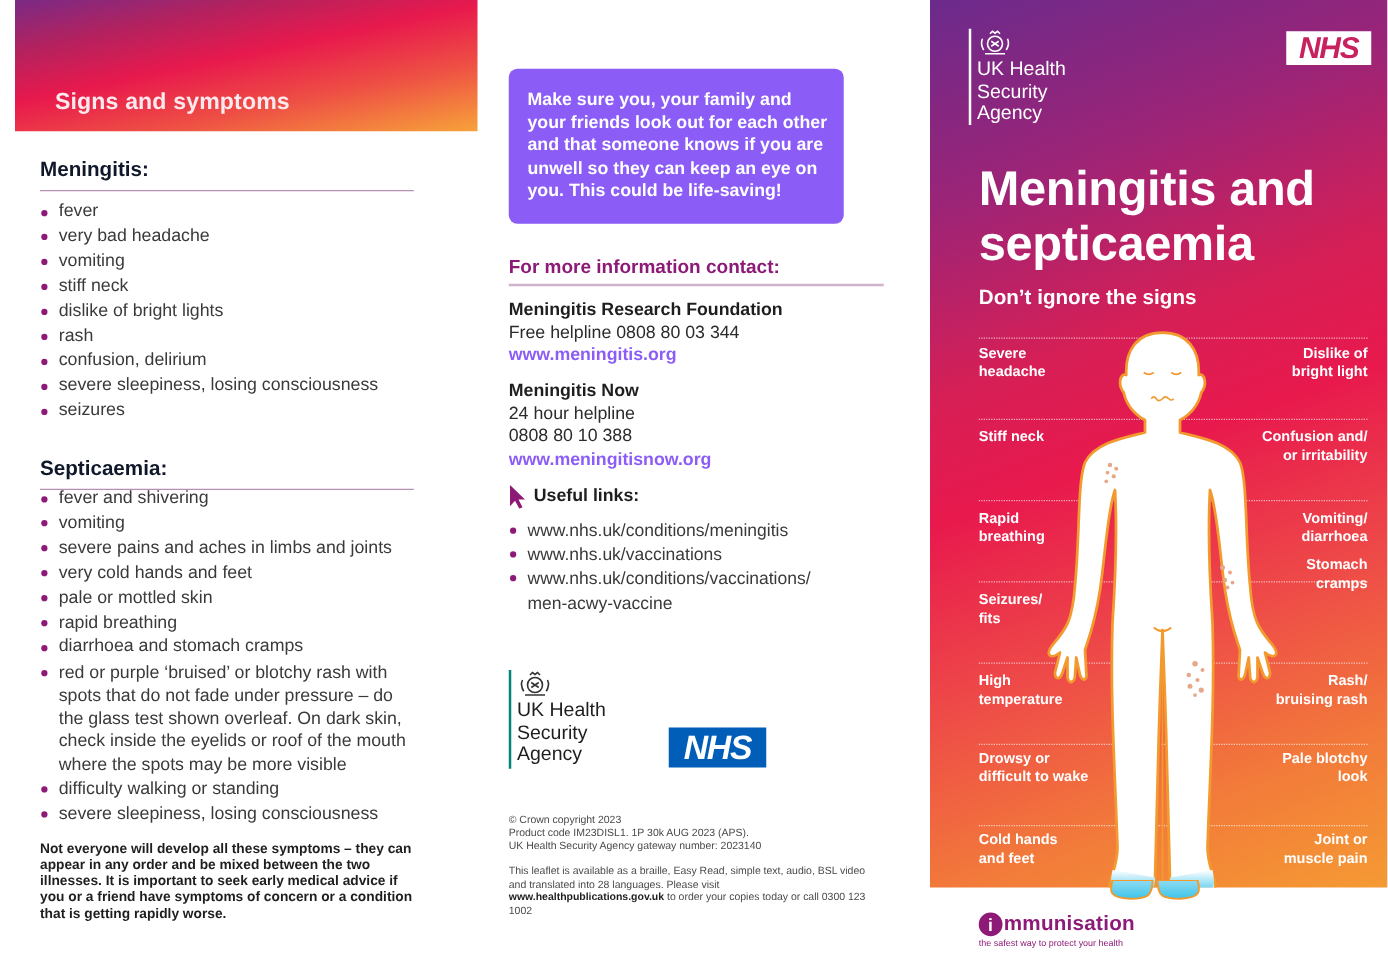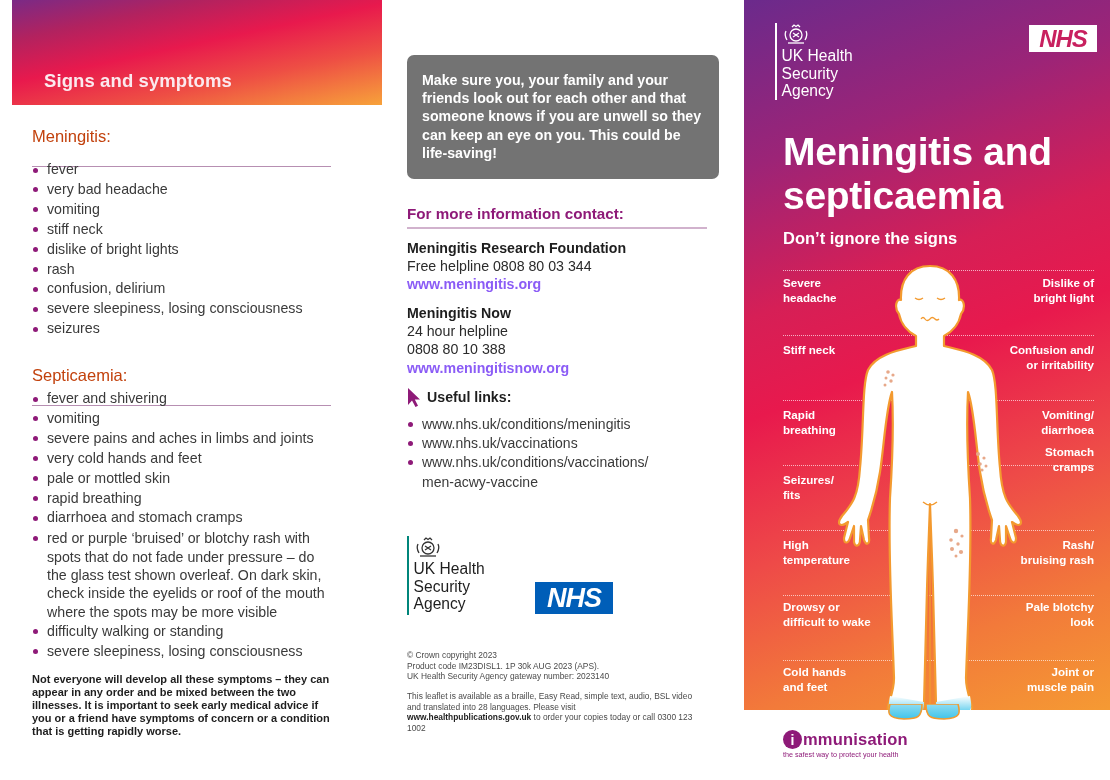--- a/index.html
+++ b/index.html
@@ -9,41 +9,41 @@
   
   .left-header {
     position: absolute; left: 12px; top: 0; width: 370px; height: 105px;
     background: linear-gradient(168deg, #7a2a86 0%, #b2225f 22%, #e8194d 45%, #ee4f44 70%, #f7a23a 100%);
   }
   .left-header h2 {
     position: absolute; left: 32px; top: 70px; color: #fbe9ee;
     font-size: 18.5px; font-weight: 700; letter-spacing: 0.1px;
   }
   .section-heading {
-    position: absolute; left: 32px; width: 299px; color: #c2410c;
-    font-size: 16.5px; font-weight: 400; padding-bottom: 20px;
+    position: absolute; left: 32px; width: 299px; color: #0f172a;
+    font-size: 16.5px; font-weight: 700; padding-bottom: 6px;
     border-bottom: 1.3px solid #b78fb2;
   }
   .bullets { position: absolute; left: 32px; list-style: none; }
   .bullets li {
     position: relative; padding-left: 15px; font-size: 14.2px; line-height: 19.9px; color: #3a3a3a;
   }
   .bullets li::before {
     content: ""; position: absolute; left: 1px; top: 7.5px; width: 5px; height: 5px;
     border-radius: 50%; background: #8e1a78;
   }
   .note {
     position: absolute; left: 32px; top: 673px; width: 305px; font-size: 11px;
     font-weight: 700; line-height: 13.1px; color: #1e1e1e;
   }
 
   
   .callout {
-    position: absolute; left: 407px; top: 55px; width: 312px; height: 124px;
-    background: #737373; border-radius: 7px; padding: 16px 12px 0 15px;
+    position: absolute; left: 407px; top: 55px; width: 268px; height: 124px;
+    background: #8b5cf6; border-radius: 7px; padding: 16px 12px 0 15px;
     color: #ffffff; font-weight: 700; font-size: 14.2px; line-height: 18.2px;
   }
   .mid-heading {
     position: absolute; left: 407px; top: 205px; width: 300px; color: #8e1a78;
     font-size: 15.2px; font-weight: 700; padding-bottom: 5px; border-bottom: 2px solid #d1b2cd;
   }
   .org { position: absolute; left: 407px; font-size: 14.2px; line-height: 18.2px; color: #2b2b2b; }
   .org .name { font-weight: 700; color: #1e1e1e; }
   .org .link { font-weight: 700; color: #8b5cf6; }
   .useful {

